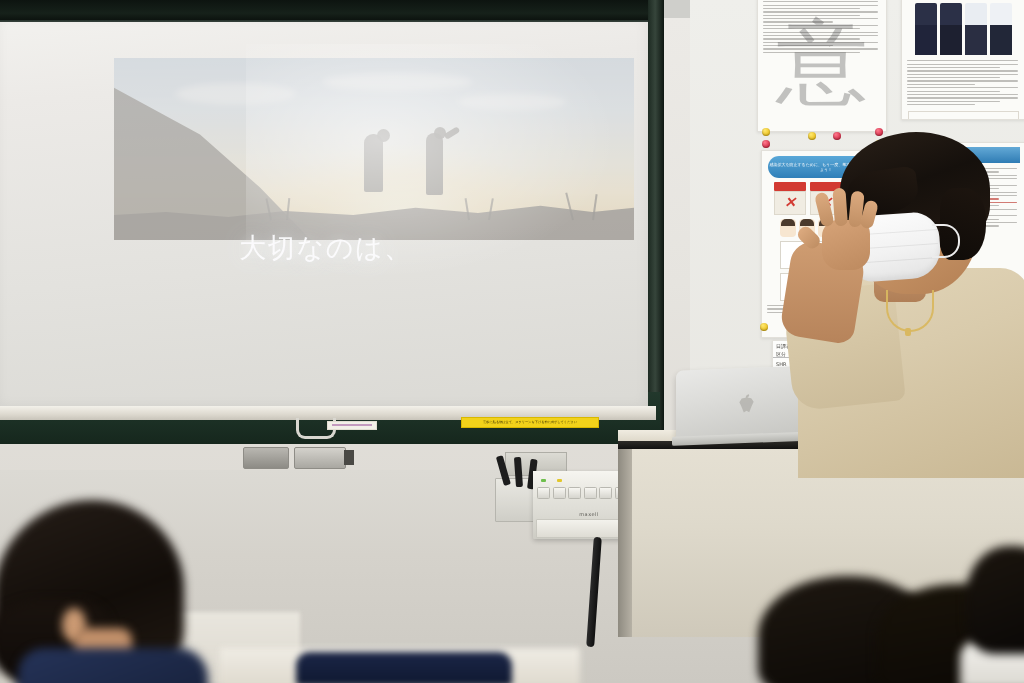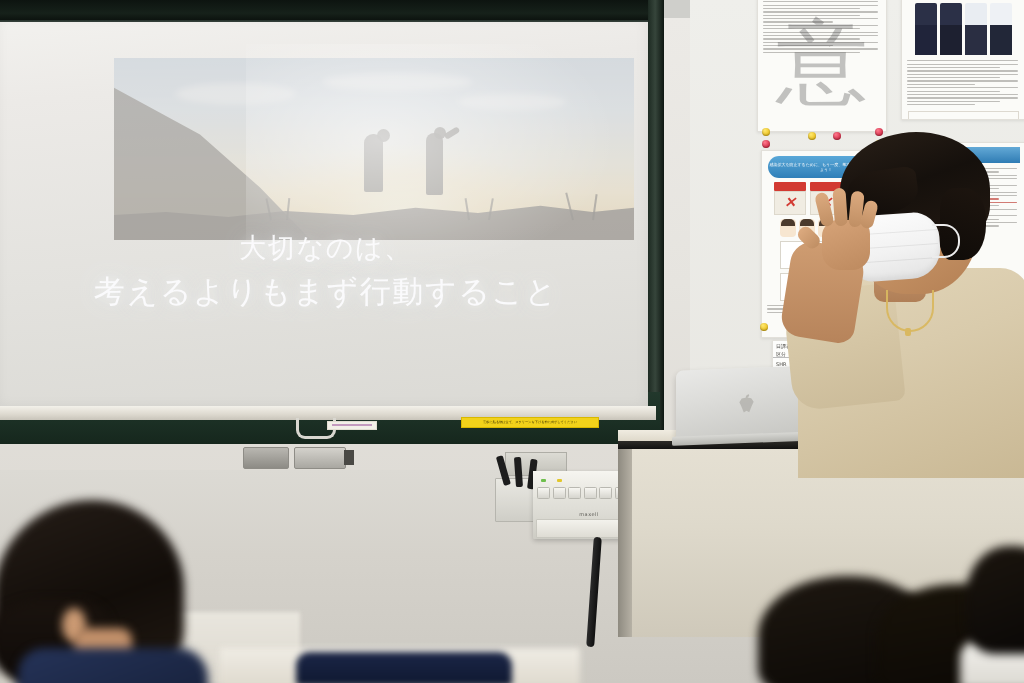--- a/index.html
+++ b/index.html
@@ -290,21 +290,20 @@
       <div class="grass" style="left:30%;transform:rotate(-12deg);"></div>
       <div class="grass" style="left:33%;transform:rotate(6deg);"></div>
       <div class="grass" style="left:68%;transform:rotate(-9deg);"></div>
       <div class="grass" style="left:72%;transform:rotate(10deg);"></div>
       <div class="grass" style="left:88%;transform:rotate(-14deg);height:28px;"></div>
       <div class="grass" style="left:92%;transform:rotate(8deg);height:26px;"></div>
     </div>
 
     <div class="slide-text">
       <div class="slide-line1">大切なのは、</div>
-      <div class="slide-line2">考えるよりもまず行動すること</div>
     </div>
     <div class="screen-glare"></div>
   </div>
 
   <div class="screen-bottom-bar"></div>
   <div class="screen-handle"></div>
   <div class="rail-tag">
       <i></i>
     </div>
   <div class="caution">

